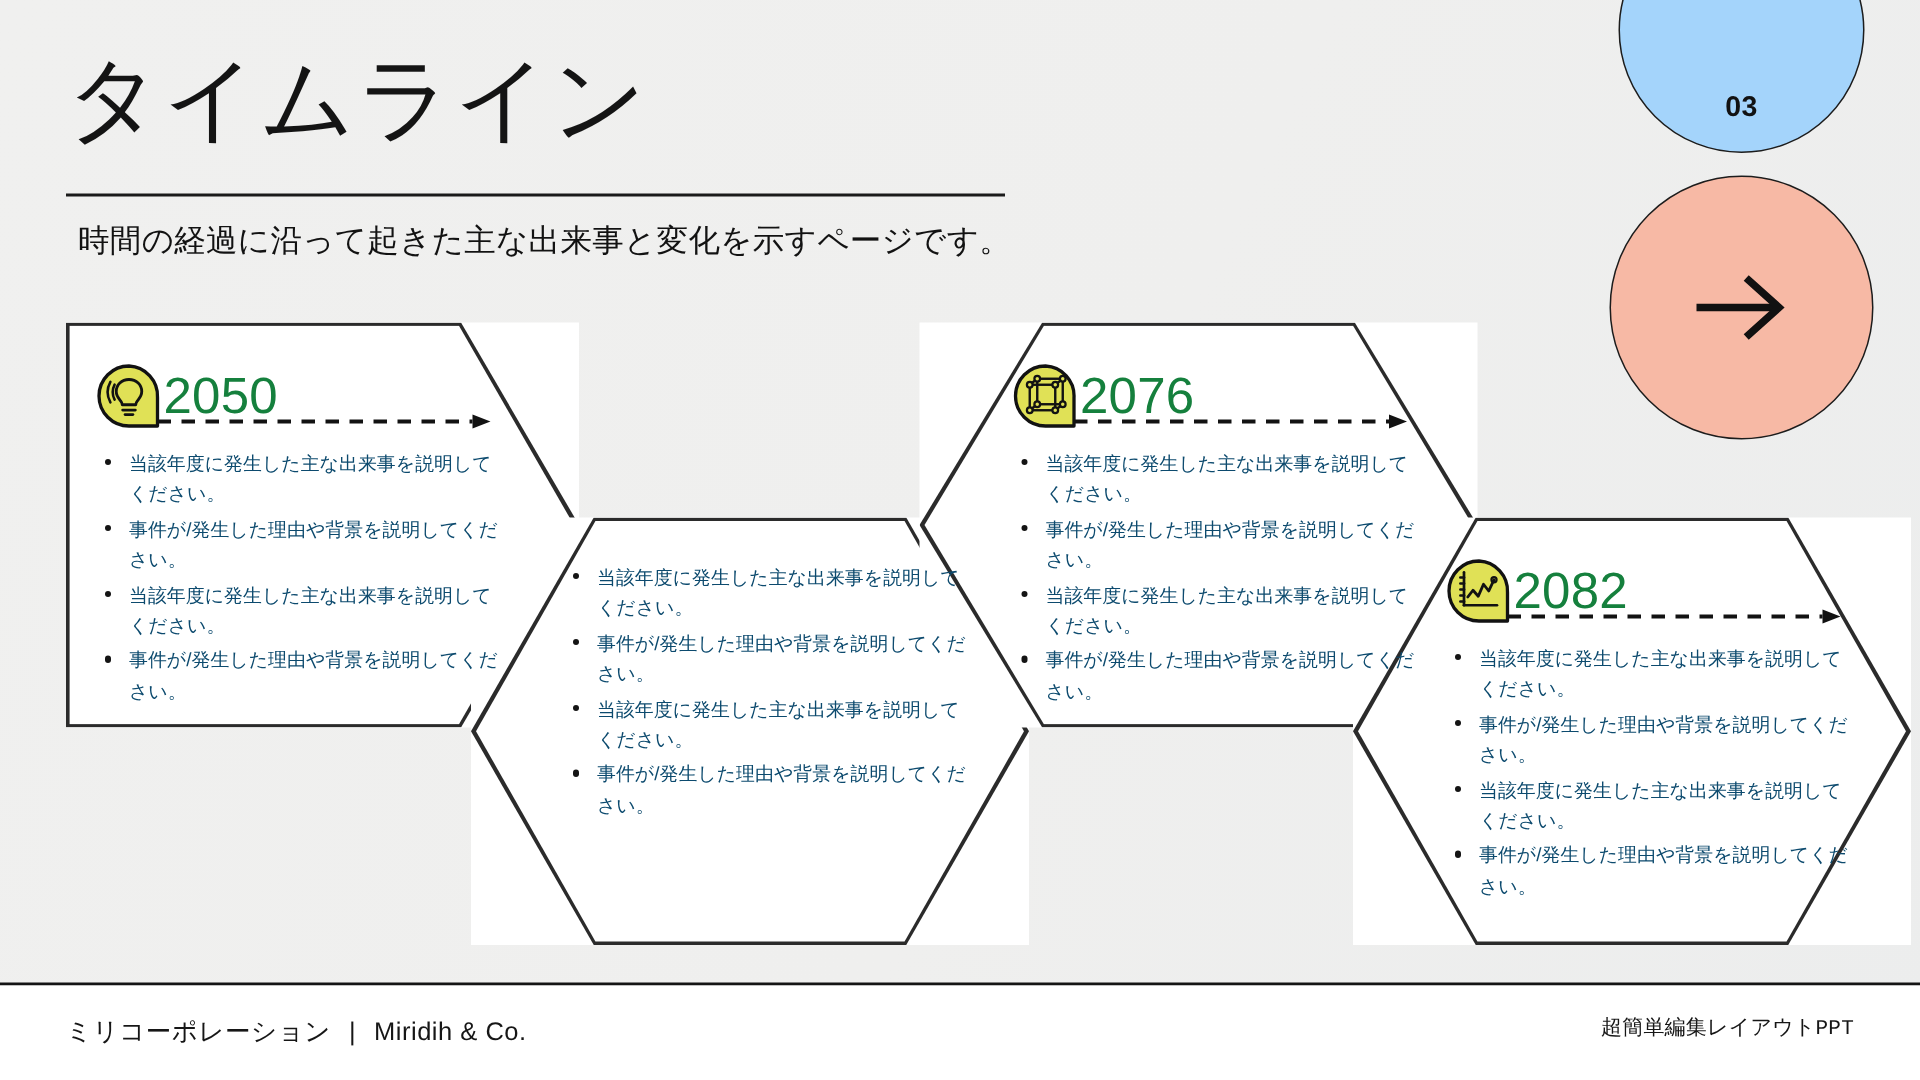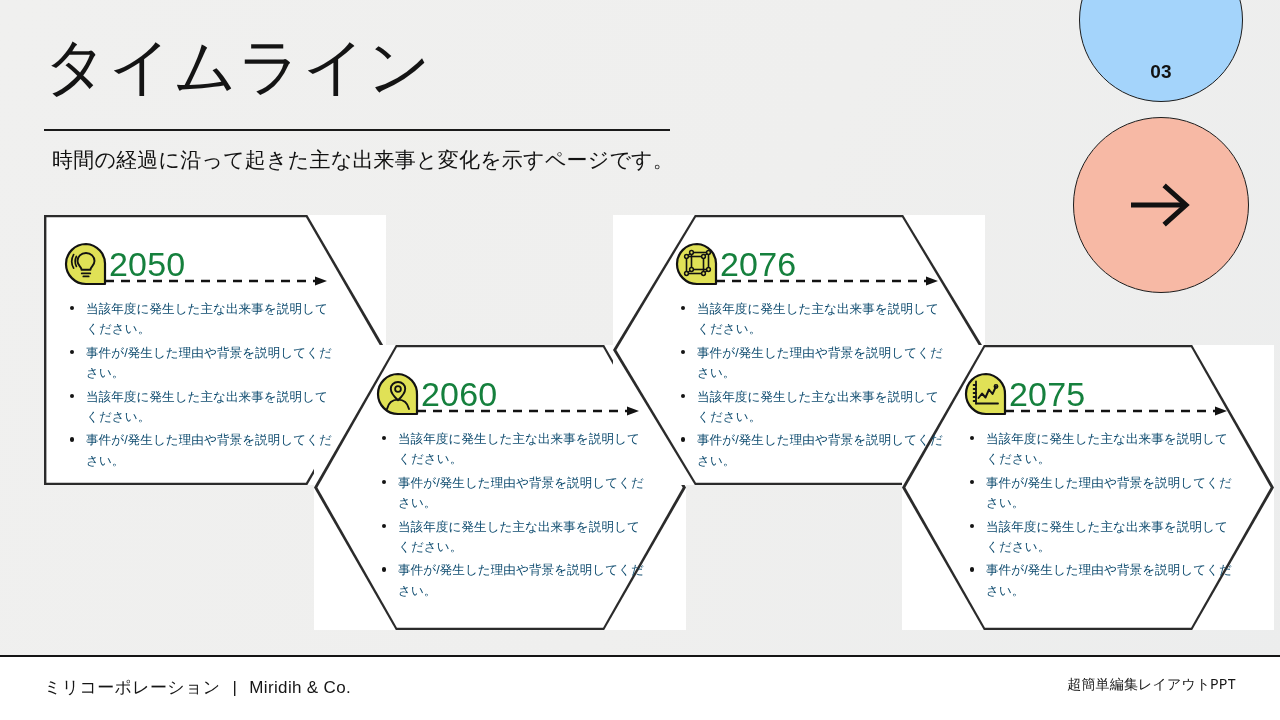--- a/index.html
+++ b/index.html
@@ -310,38 +310,20 @@
           <li>当該年度に発生した主な出来事を説明してください。</li>
           <li>事件が/発生した理由や背景を説明してください。</li>
         </ul>
       </div>
     </div>
 
     <div class="hex hex-2">
       <div class="hex-shape"></div>
       <div class="hex-fill"></div>
       <div class="hex-content">
-        <div class="hex-head">
-          <span class="pin">
-            <svg width="44" height="44" viewBox="0 0 44 44">
-              <path d="M22 2 A20 20 0 1 0 22 42 L41 42 L41 23 A20 20 0 0 0 22 2 Z" fill="#e0e156" stroke="#121212" stroke-width="2.2" stroke-linejoin="round"></path>
-              <path d="M22 10 c-4.2 0 -7.2 3 -7.2 6.8 c0 5 7.2 11.4 7.2 11.4 s7.2 -6.4 7.2 -11.4
-                       c0 -3.8 -3 -6.8 -7.2 -6.8 z" fill="none" stroke="#121212" stroke-width="1.9" stroke-linejoin="round"></path>
-              <circle cx="22" cy="17" r="2.9" fill="none" stroke="#121212" stroke-width="1.8"></circle>
-              <path d="M11 37 c1.4 -6.2 5.6 -9.4 11 -9.4 c5.4 0 9.6 3.2 11 9.4" fill="none" stroke="#121212" stroke-width="1.9" stroke-linejoin="round" stroke-linecap="round"></path>
-            </svg>
-          </span>
-          <span class="hex-year">2060</span>
-          <span class="dash-arrow">
-            <svg width="225" height="10" viewBox="0 0 225 10">
-              <line x1="0" y1="5" x2="210" y2="5" stroke="#121212" stroke-width="2.6" stroke-dasharray="9 7"></line>
-              <polygon points="210,0.4 222,5 210,9.6" fill="#121212"></polygon>
-            </svg>
-          </span>
-        </div>
         <ul class="bullets">
           <li>当該年度に発生した主な出来事を説明してください。</li>
           <li>事件が/発生した理由や背景を説明してください。</li>
           <li>当該年度に発生した主な出来事を説明してください。</li>
           <li>事件が/発生した理由や背景を説明してください。</li>
         </ul>
       </div>
     </div>
 
     <div class="hex hex-3">
@@ -403,21 +385,21 @@
                 <line x1="9.6" y1="13" x2="12" y2="13"></line>
                 <line x1="9.6" y1="17" x2="12" y2="17"></line>
                 <line x1="9.6" y1="21" x2="12" y2="21"></line>
                 <line x1="9.6" y1="25" x2="12" y2="25"></line>
                 <line x1="9.6" y1="29" x2="12" y2="29"></line>
               </g>
               <polyline points="14.5,26 18,21.5 21.5,25.5 25,17.5 28.5,22 32,14.5" fill="none" stroke="#121212" stroke-width="1.9" stroke-linejoin="round" stroke-linecap="round"></polyline>
               <circle cx="32" cy="14.5" r="1.7" fill="none" stroke="#121212" stroke-width="1.5"></circle>
             </svg>
           </span>
-          <span class="hex-year">2075</span>
+          <span class="hex-year">2082</span>
           <span class="dash-arrow">
             <svg width="225" height="10" viewBox="0 0 225 10">
               <line x1="0" y1="5" x2="210" y2="5" stroke="#121212" stroke-width="2.6" stroke-dasharray="9 7"></line>
               <polygon points="210,0.4 222,5 210,9.6" fill="#121212"></polygon>
             </svg>
           </span>
         </div>
         <ul class="bullets">
           <li>当該年度に発生した主な出来事を説明してください。</li>
           <li>事件が/発生した理由や背景を説明してください。</li>

